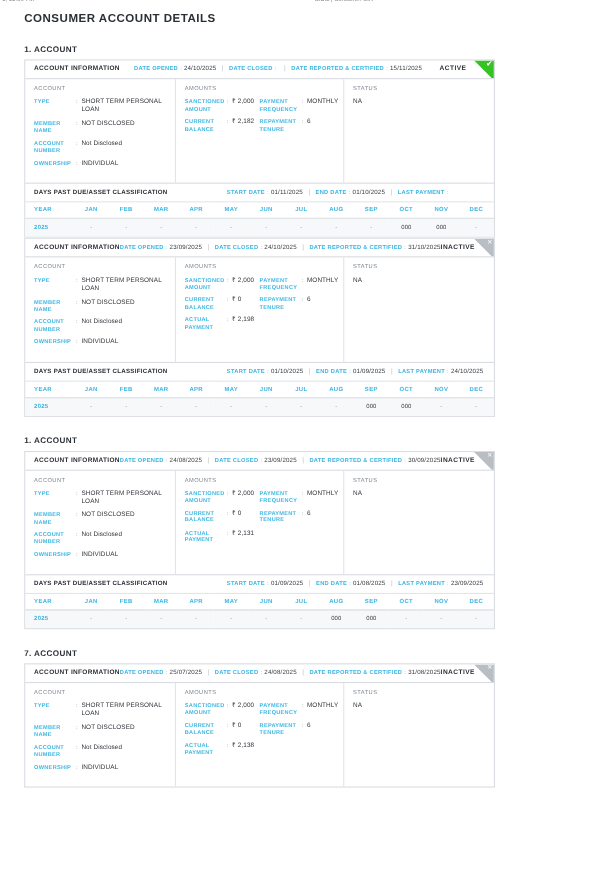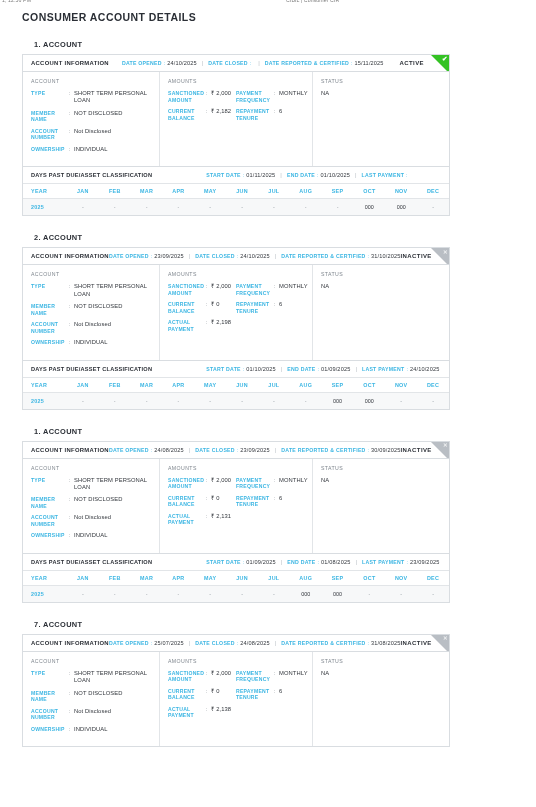--- a/index.html
+++ b/index.html
@@ -27,21 +27,21 @@
 
   .content { position: absolute; top: 7px; left: 0; right: 0; padding: 0 22px; }
 
   h1.page-title {
     font-size: 10.5px; font-weight: bold; color: #2b2f36;
     letter-spacing: .45px; margin: 4px 0 0 0;
   }
 
   .acct-heading {
     font-size: 7.4px; font-weight: bold; color: #2b2f36;
-    letter-spacing: .35px; margin: 17px 0 5px 12px;
+    letter-spacing: .35px; margin: 17px 0 5px 0;
   }
 
   
   .card {
     border: 1px solid #d9dde1;
     background: #fff;
     position: relative;
   }
 
   .card-head {
@@ -300,21 +300,20 @@
                   <td class="dash">-</td>
                   <td class="dash">-</td>
                   <td class="">000</td>
                   <td class="">000</td>
                   <td class="dash">-</td>
                 </tr>
               </tbody>
             </table>
           </div>
         </div>
-        <div class="acct-heading">2. ACCOUNT</div>
         <div class="card">
           <div class="card-head">
             <span class="head-title">ACCOUNT INFORMATION</span>
             <span style="width:13px"></span>
             <div class="head-field">
               <span class="head-label">DATE OPENED</span>
               <span class="head-sep">:</span>
               <span class="head-value">23/09/2025</span>
             </div>
             <span class="pipe">|</span>

